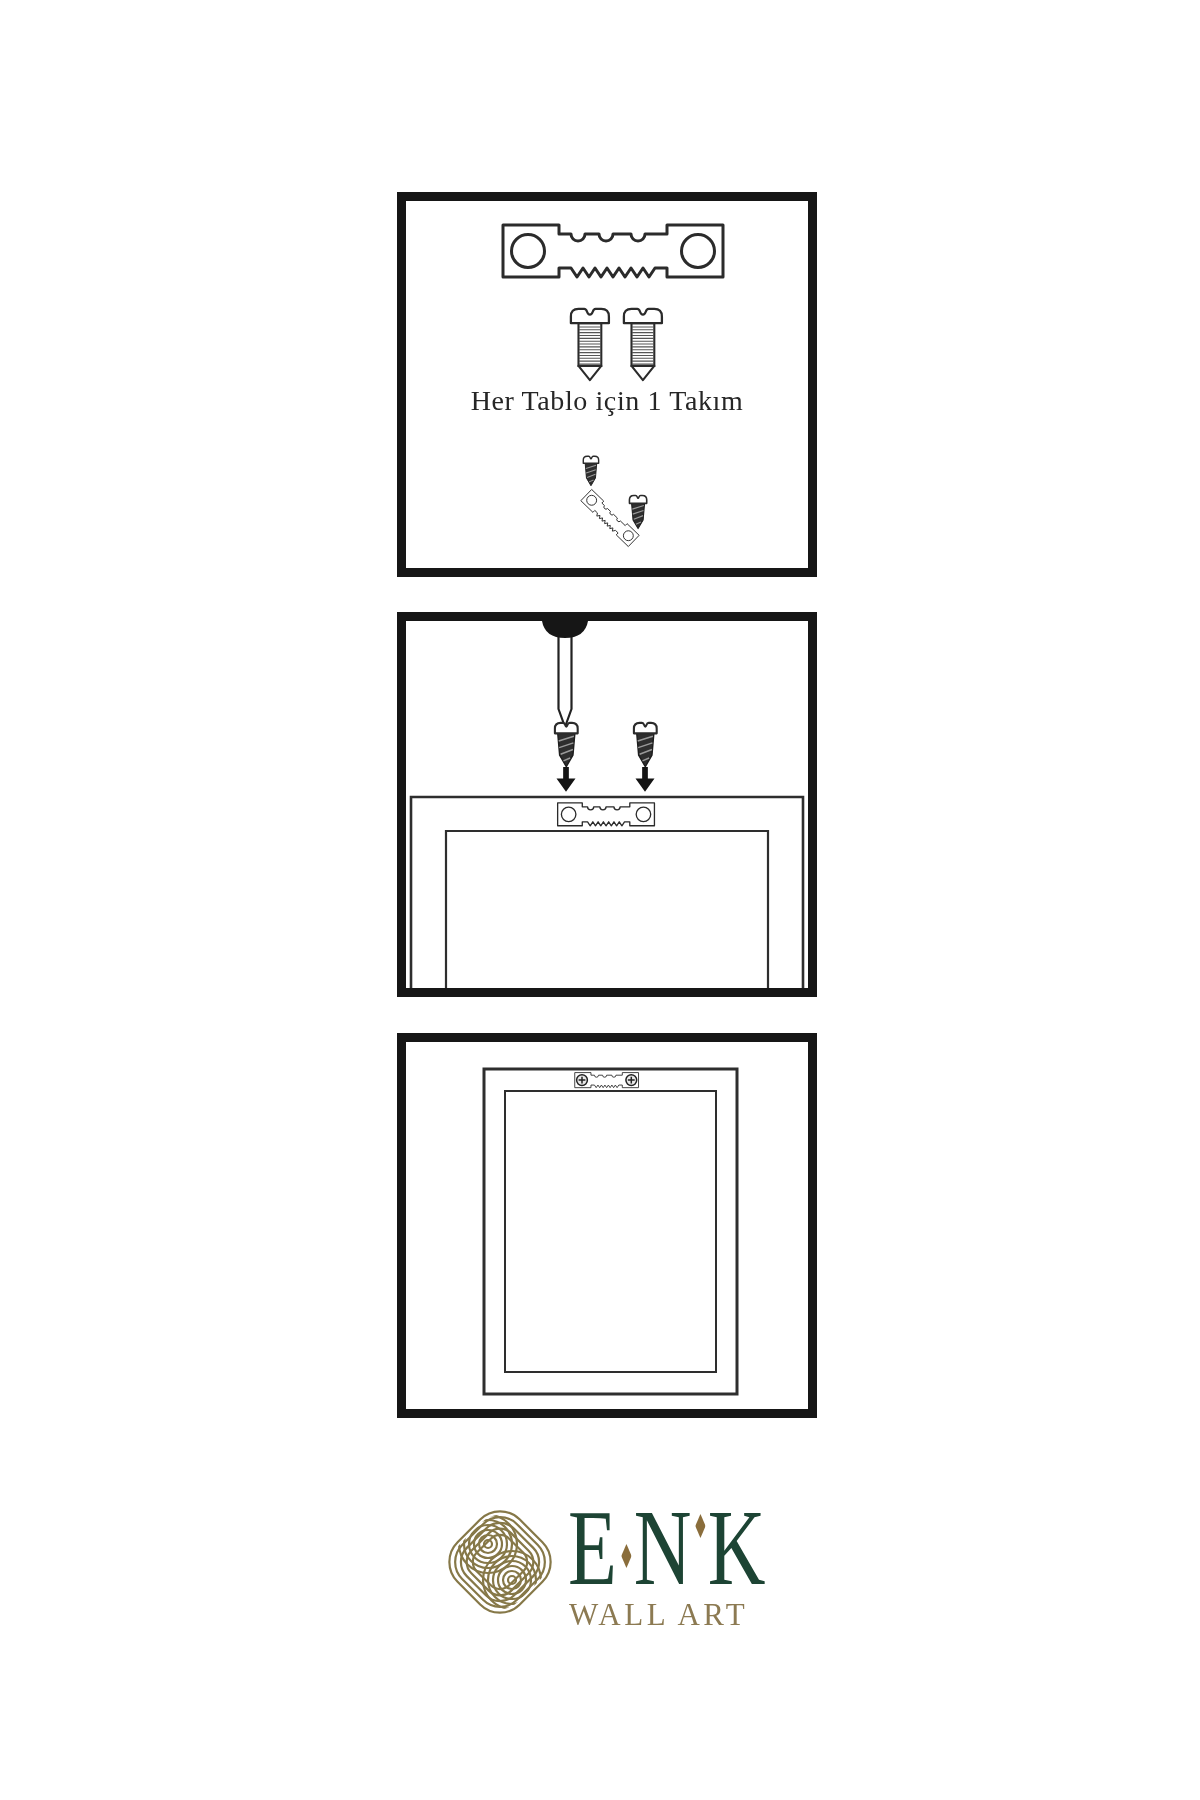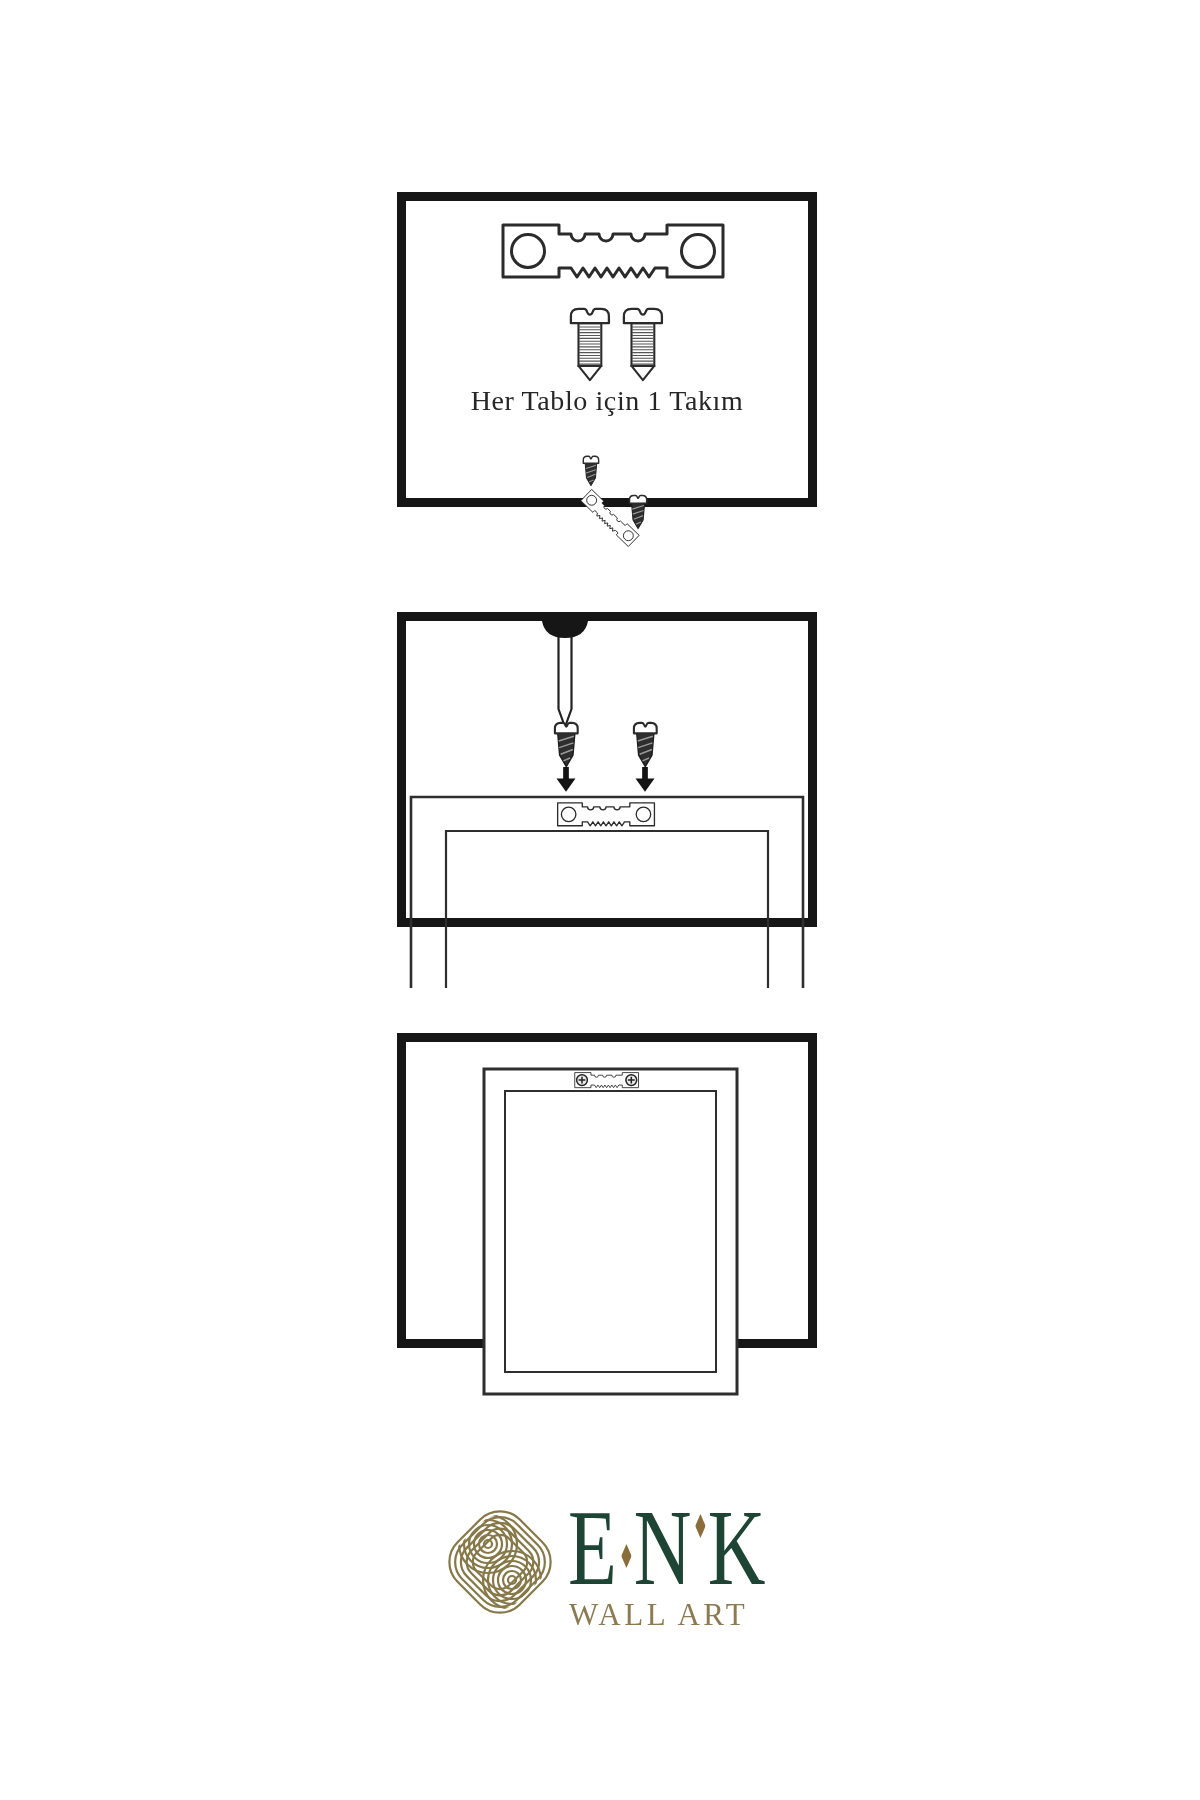--- a/index.html
+++ b/index.html
@@ -2,21 +2,21 @@
 <html><head>
 <meta charset="utf-8">
 <style>
   html,body{margin:0;padding:0;}
   body{
     width:1200px;height:1800px;position:relative;
     background:#ffffff;overflow:hidden;
     font-family:"Liberation Serif", serif;
   }
   .panel{
-    position:absolute;left:397px;width:420px;height:315px;
+    position:absolute;left:397px;width:420px;height:385px;
     border:9px solid #161616;background:#ffffff;box-sizing:border-box;
   }
   #panel1{top:192px;}
   #panel2{top:612px;}
   #panel3{top:1033px;}
   .panel svg.scene{position:absolute;left:0;top:0;}
   .caption{
     position:absolute;top:184px;left:0;right:0;text-align:center;
     font-size:28px;letter-spacing:0.6px;color:#262626;font-weight:400;
   }

